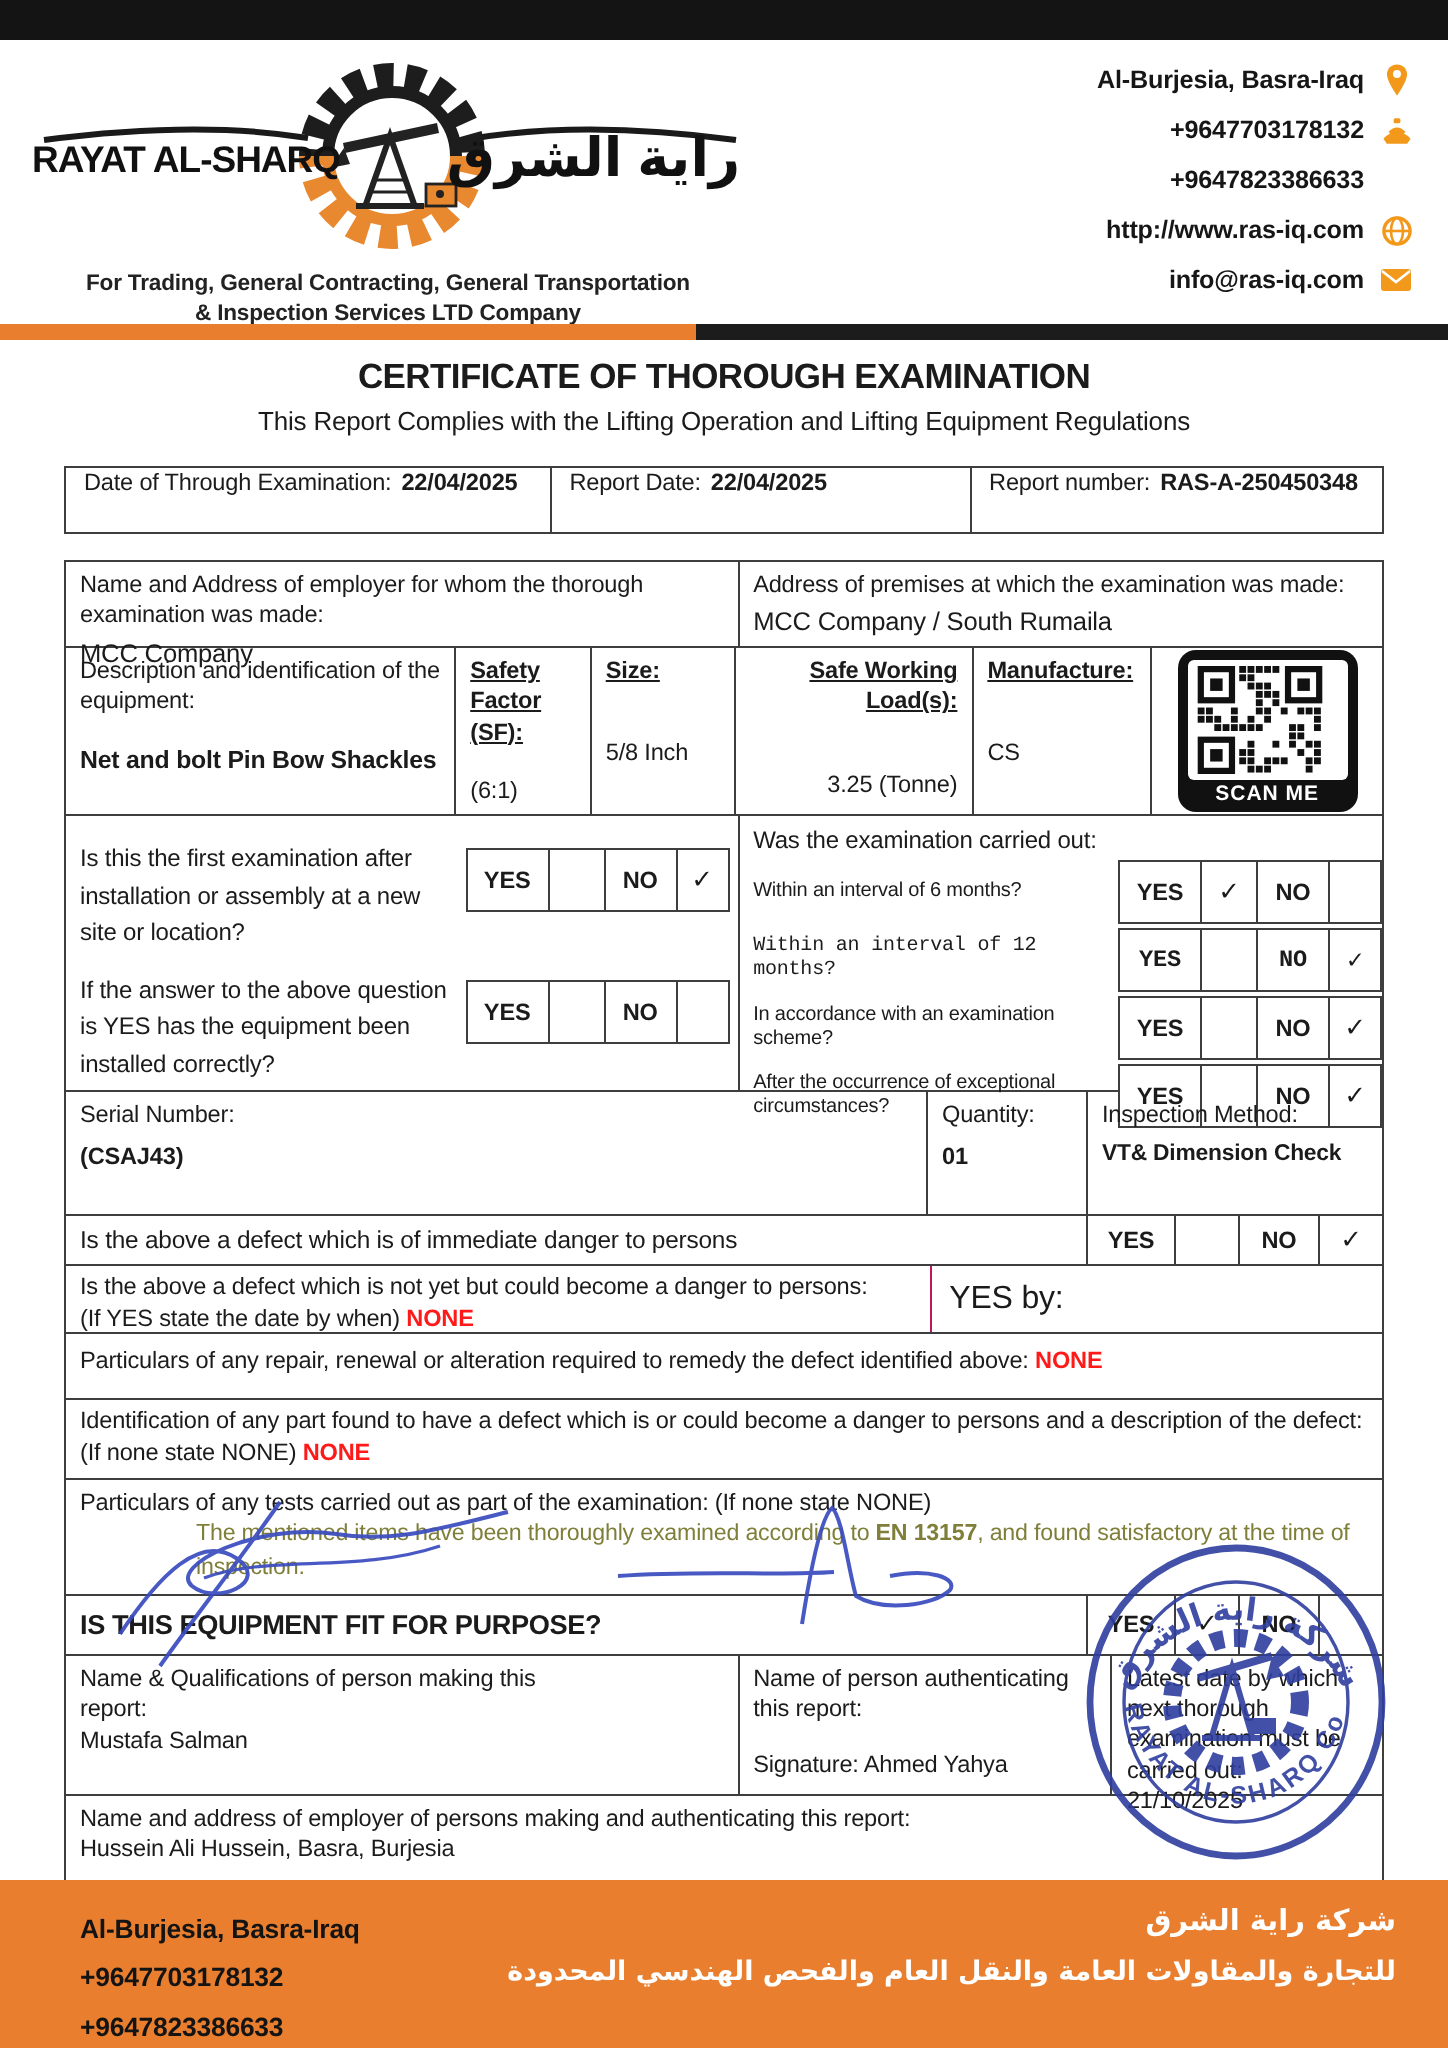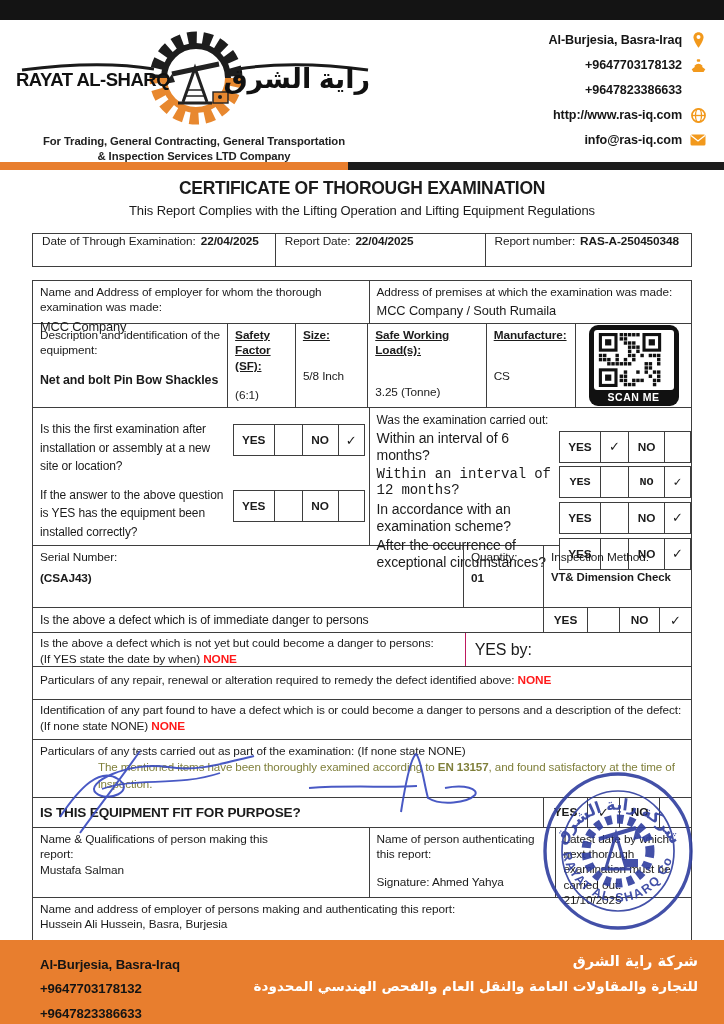--- a/index.html
+++ b/index.html
@@ -53,30 +53,30 @@
   .ic.nl{width:40px;font-weight:bold;}
   .ic.mk2{width:32px;font-size:13px;}
   
   .secA{height:42px;}
   .secA .half{width:51%;box-sizing:border-box;}
   .secA .half+.half{width:49%;border-left:1px solid #3e3e3e;}
   .val13{font-size:12.8px;margin-top:3px;}
   .secB{height:84px;}
   .secB>div{box-sizing:border-box;}
   .eq-desc{width:29.5%;}.eq-sf{width:10.3%;}.eq-size{width:11%;}
-  .eq-swl{width:18%;}.eq-man{width:13.6%;}.eq-qr{flex:1;display:flex;align-items:center;justify-content:center;}
+  .eq-swl{width:18%;text-align:right;}.eq-man{width:13.6%;}.eq-qr{flex:1;display:flex;align-items:center;justify-content:center;}
   .eq-val{margin-top:14px;}
   .secC{height:138px;}
   .qleft{width:51%;box-sizing:border-box;padding:12px 4px 0 7px;}
   .qright{width:49%;border-left:1px solid #3e3e3e;box-sizing:border-box;}
   .qrow{display:flex;}
   .qrow .qt{flex:1;line-height:1.55;font-size:12px;padding-right:4px;}
   .qrow .cb{margin-top:4px;}
   .qrowR{display:flex;align-items:center;padding:1px 0 1px 7px;}
-  .qrowR .qt{flex:1;line-height:1.2;font-size:14px;padding-right:4px;}
+  .qrowR .qt{flex:1;line-height:1.2;font-size:10px;padding-right:4px;}
   .qhdr{padding:5px 7px 2px;font-size:12px;}
   .secD{height:62px;}
   .ser{flex:1;}.qty{width:80px;border-left:1px solid #3e3e3e;}.meth{width:148px;border-left:1px solid #3e3e3e;}
   .bval{font-weight:bold;margin-top:6px;}
   .secE{height:25px;}
   .secE .txt{flex:1;display:flex;align-items:center;padding:0 7px;font-size:12.2px;}
   .secF{height:34px;}
   .secF .left{width:65.6%;box-sizing:border-box;padding:3px 7px;line-height:1.35;}
   .secF .right{flex:1;border-left:1px solid #be185d;display:flex;align-items:center;padding:0 9px;font-size:16px;}
   .secG{height:20px;padding:6px 7px;box-sizing:content-box;}

